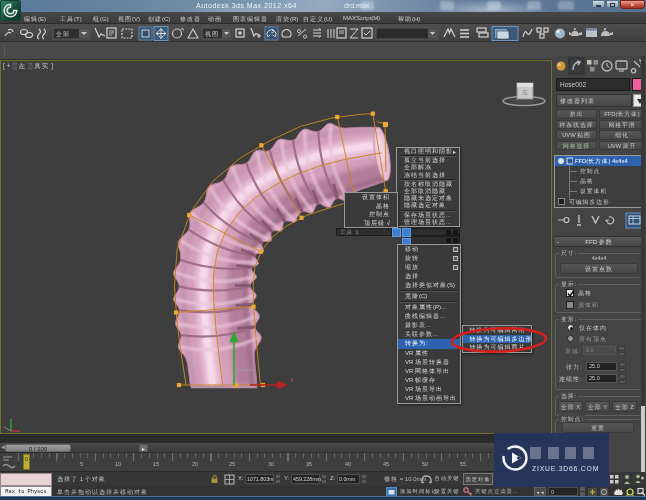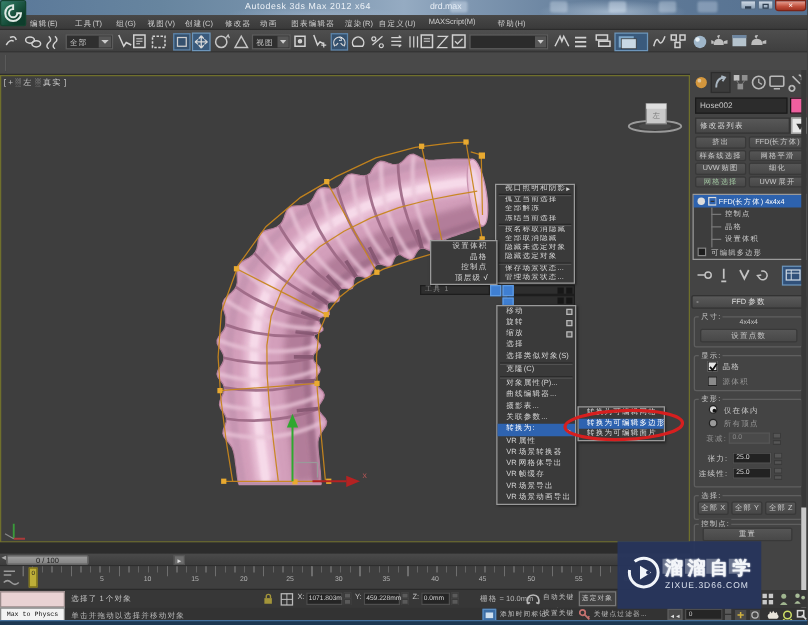--- a/index.html
+++ b/index.html
@@ -591,20 +591,19 @@
 
 <div class="abs" style="left:0;top:62px;width:646px;height:4px;background:#1d3852;border-top:1px solid #46719c;"></div>
 </div>
 
 <div class="abs" id="watermark" style="left:494px;top:433px;width:115px;height:54px;background:rgba(40,53,92,0.96);">
 <svg class="abs" style="left:7px;top:11px" width="30" height="30">
  <circle cx="14" cy="14" r="11.5" fill="none" stroke="#f2f5fa" stroke-width="2.4" stroke-dasharray="56 8" stroke-dashoffset="-46"></circle>
  <path d="M11 8.5 l9 5.5 l-9 5.5 z" fill="#f2f5fa"></path>
  <circle cx="17.5" cy="14" r="1.6" fill="#28355c"></circle>
 </svg>
-<div class="abs" style="left:38px;top:12px;width:76px;font-size:14.5px;font-weight:bold;color:#f4f6fa;letter-spacing:3.5px;text-shadow:0 0 1.2px #f4f6fa,0 0 1.2px #f4f6fa;">溜溜自学</div>
 <div class="abs" style="left:36px;top:14px;width:11px;height:12px;background:rgba(242,245,250,0.32);"></div>
 <div class="abs" style="left:53.5px;top:14px;width:11px;height:12px;background:rgba(242,245,250,0.32);"></div>
 <div class="abs" style="left:71px;top:14px;width:11px;height:12px;background:rgba(242,245,250,0.32);"></div>
 <div class="abs" style="left:88.5px;top:14px;width:11px;height:12px;background:rgba(242,245,250,0.32);"></div>
 <div class="abs" style="left:38px;top:32px;font-size:6.8px;color:#dde4f0;letter-spacing:0.8px;">ZIXUE.3D66.COM</div>
 </div>
 
 </div>
 </body></html>

